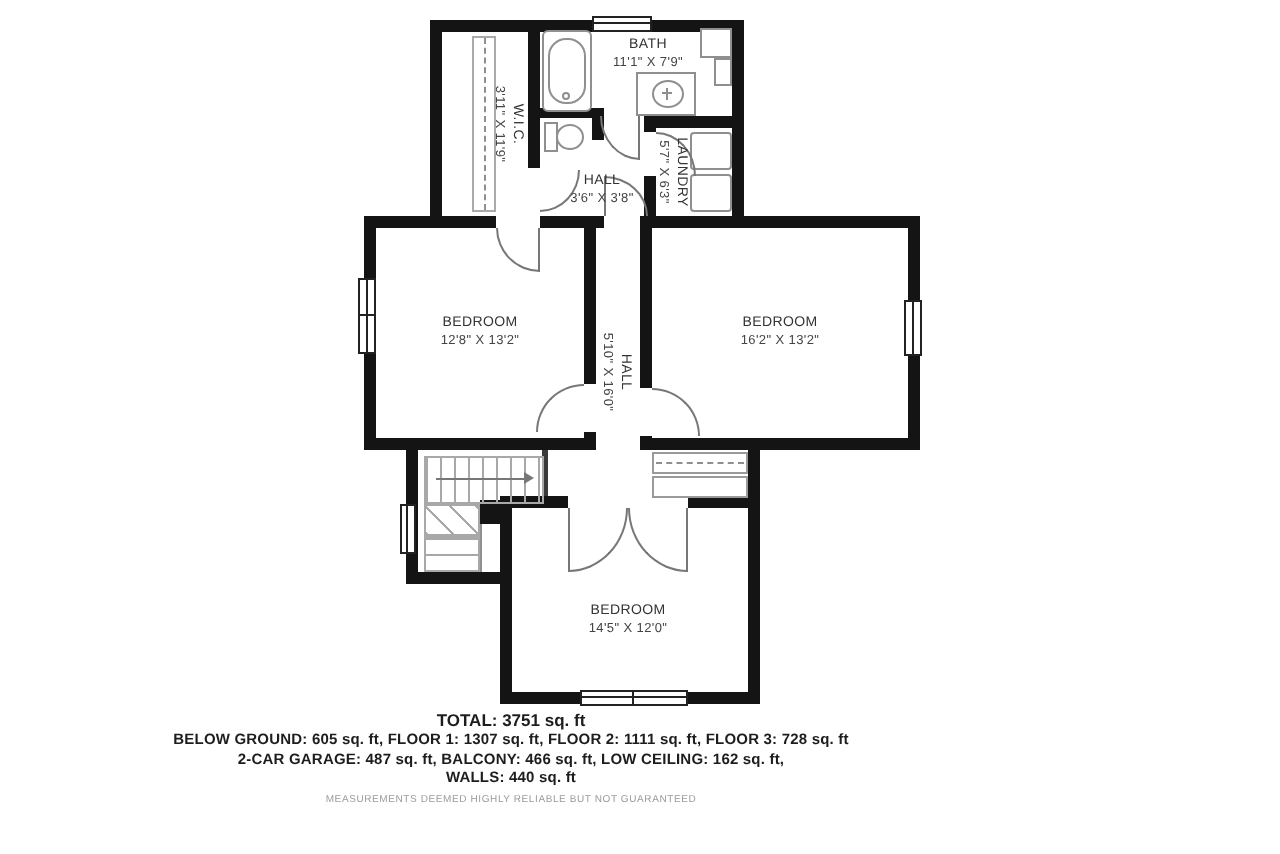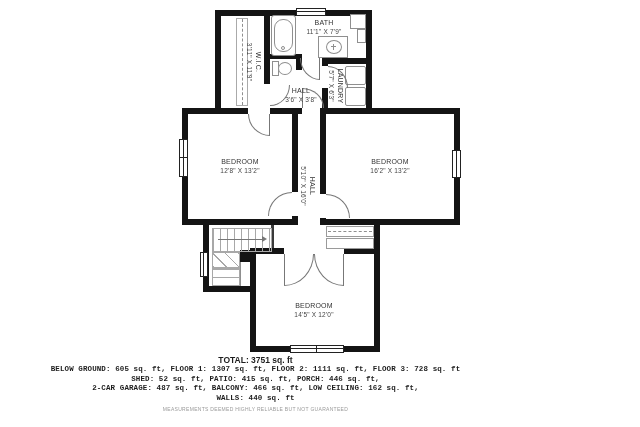--- a/index.html
+++ b/index.html
@@ -20,21 +20,21 @@
            background:repeating-linear-gradient(180deg,#a8a8a8 0 1px,transparent 1px 8px);}
   .treadsD{position:absolute;border:1px solid #a8a8a8;box-sizing:border-box;z-index:3;
            background:repeating-linear-gradient(45deg,#a8a8a8 0 1px,transparent 1px 9px);}
   .arrowhead{position:absolute;width:0;height:0;border-left:5px solid #777;
              border-top:3px solid transparent;border-bottom:3px solid transparent;z-index:3;}
   .rlabel{position:absolute;text-align:center;color:#333;font-size:7px;line-height:9px;
           letter-spacing:.2px;white-space:nowrap;z-index:8;transform:translate(-50%,-50%);}
   .rlabel .dims{font-size:6.5px;color:#444;}
   .vrot{transform:translate(-50%,-50%) rotate(90deg);}
   #summary{position:absolute;left:0;top:355px;width:511px;text-align:center;color:#1d1d1d;z-index:8;}
-  .sum{font-size:7.5px;font-weight:bold;line-height:9.5px;letter-spacing:.1px;font-family:Liberation Mono, monospace;}
+  .sum{font-size:7.5px;font-weight:bold;line-height:9.5px;letter-spacing:.1px;}
   .sum-total{font-size:8.5px;font-weight:bold;line-height:10px;}
   .disclaimer{font-size:5px;font-weight:normal;color:#9a9a9a;letter-spacing:.3px;margin-top:3px;}
   .oval{border-radius:50%;}
 </style>
 </head>
 <body>
 
 <div id="canvas">
 
   <div class="wall" style="left:215px;top:10px;width:157px;height:6px;"></div>
@@ -158,19 +158,18 @@
     <div class="dims">5'10" X 16'0"</div>
   </div>
   <div class="rlabel" style="left:314px;top:310px;">
     <div>BEDROOM</div>
     <div class="dims">14'5" X 12'0"</div>
   </div>
 
   <div id="summary">
     <div class="sum-total">TOTAL: 3751 sq. ft</div>
     <div class="sum">BELOW GROUND: 605 sq. ft, FLOOR 1: 1307 sq. ft, FLOOR 2: 1111 sq. ft, FLOOR 3: 728 sq. ft</div>
-    <div class="sum">SHED: 52 sq. ft, PATIO: 415 sq. ft, PORCH: 446 sq. ft,</div>
     <div class="sum">2-CAR GARAGE: 487 sq. ft, BALCONY: 466 sq. ft, LOW CEILING: 162 sq. ft,</div>
     <div class="sum">WALLS: 440 sq. ft</div>
     <div class="disclaimer">MEASUREMENTS DEEMED HIGHLY RELIABLE BUT NOT GUARANTEED</div>
   </div>
 
 </div>
 
 </body></html>

